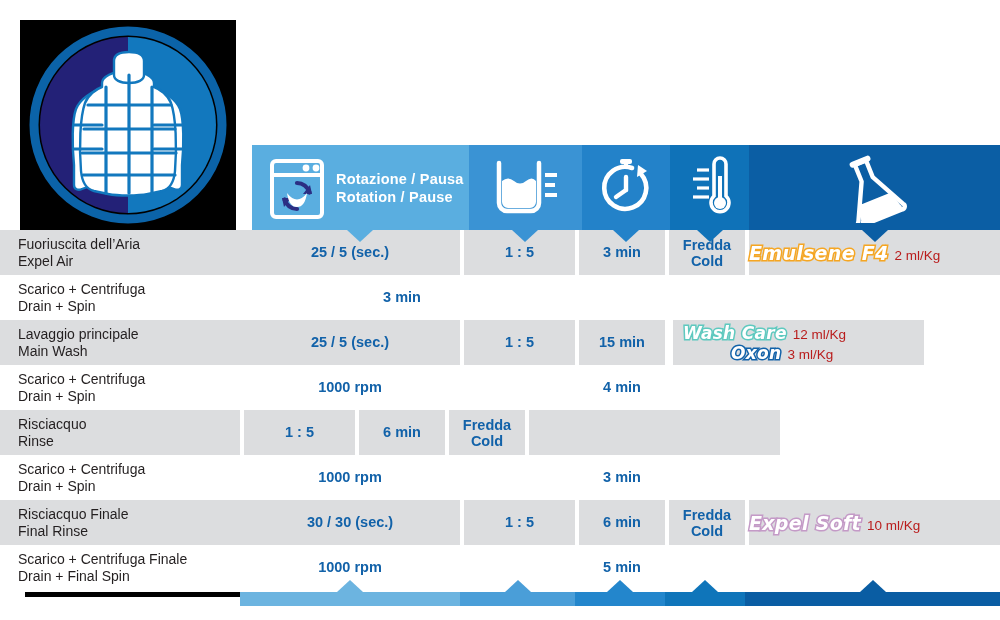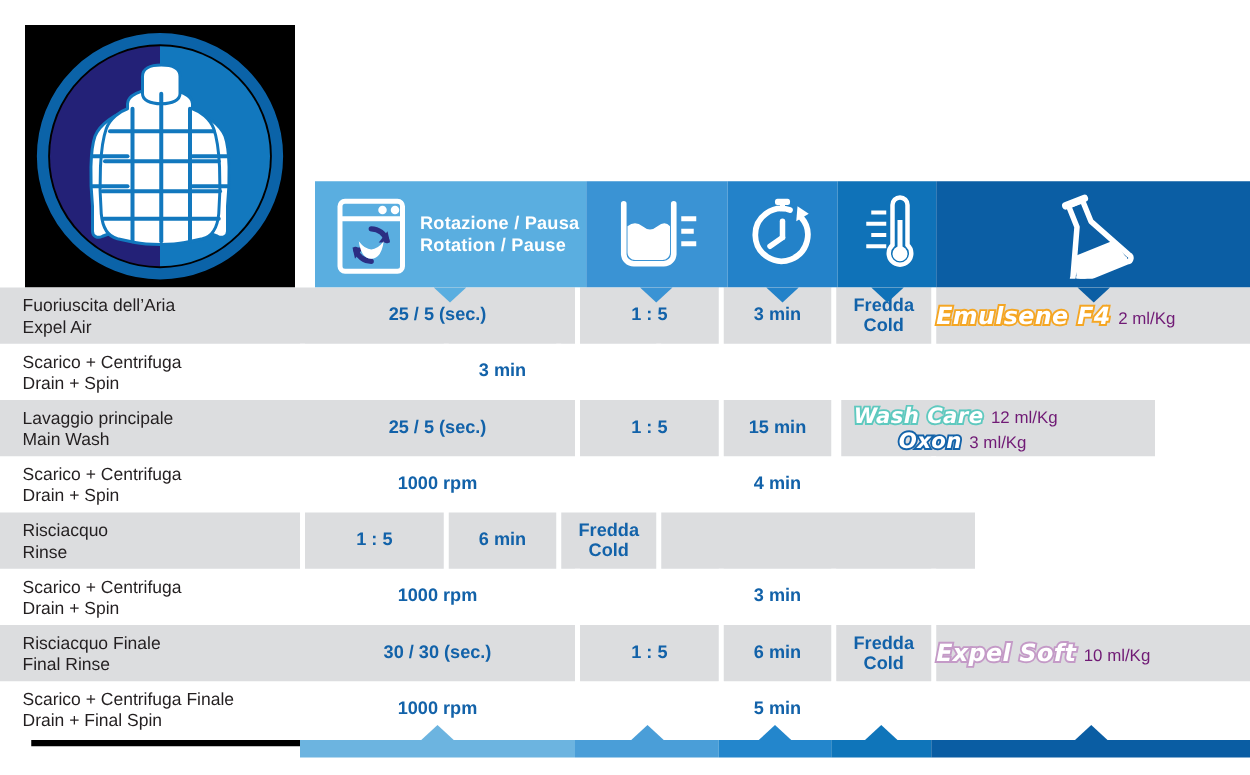--- a/index.html
+++ b/index.html
@@ -95,23 +95,23 @@
     font-family:"DejaVu Sans","Liberation Sans",sans-serif;
     font-style:italic;font-weight:bold;color:#ffffff;
     font-size:19px;letter-spacing:0.3px;
   }
   .logo.sm{font-size:17px;}
   .logo-emulsene{
     -webkit-text-stroke:3px #f5a623;paint-order:stroke fill;
     text-shadow:0 0 0 #f5a623;
   }
   .logo-piumacare{ -webkit-text-stroke:3px #5ec9bf;paint-order:stroke fill; }
-  .logo-oxon{ -webkit-text-stroke:3px #1262a9;paint-order:stroke fill; }
+  .logo-oxon{ -webkit-text-stroke:3px #1262a9;paint-order:stroke fill;margin-left:12px; }
   .logo-piumasoft{ -webkit-text-stroke:3px #c49ac7;paint-order:stroke fill; }
-  .dose{color:#701a75;font-size:13.5px;font-weight:normal;margin-left:6px;text-align:right;}
+  .dose{color:#b91c1c;font-size:13.5px;font-weight:normal;margin-left:6px;text-align:right;}
 </style>
 </head>
 <body>
 
 <div class="sheet">
 
   <div class="badge">
     <svg class="disc" viewBox="0 0 200 200">
       <circle cx="100" cy="100" r="94" fill="none" stroke="#0b63a8" stroke-width="9"></circle>
       <path d="M100 12 A88 88 0 0 0 100 188 Z" fill="#232177"></path>

